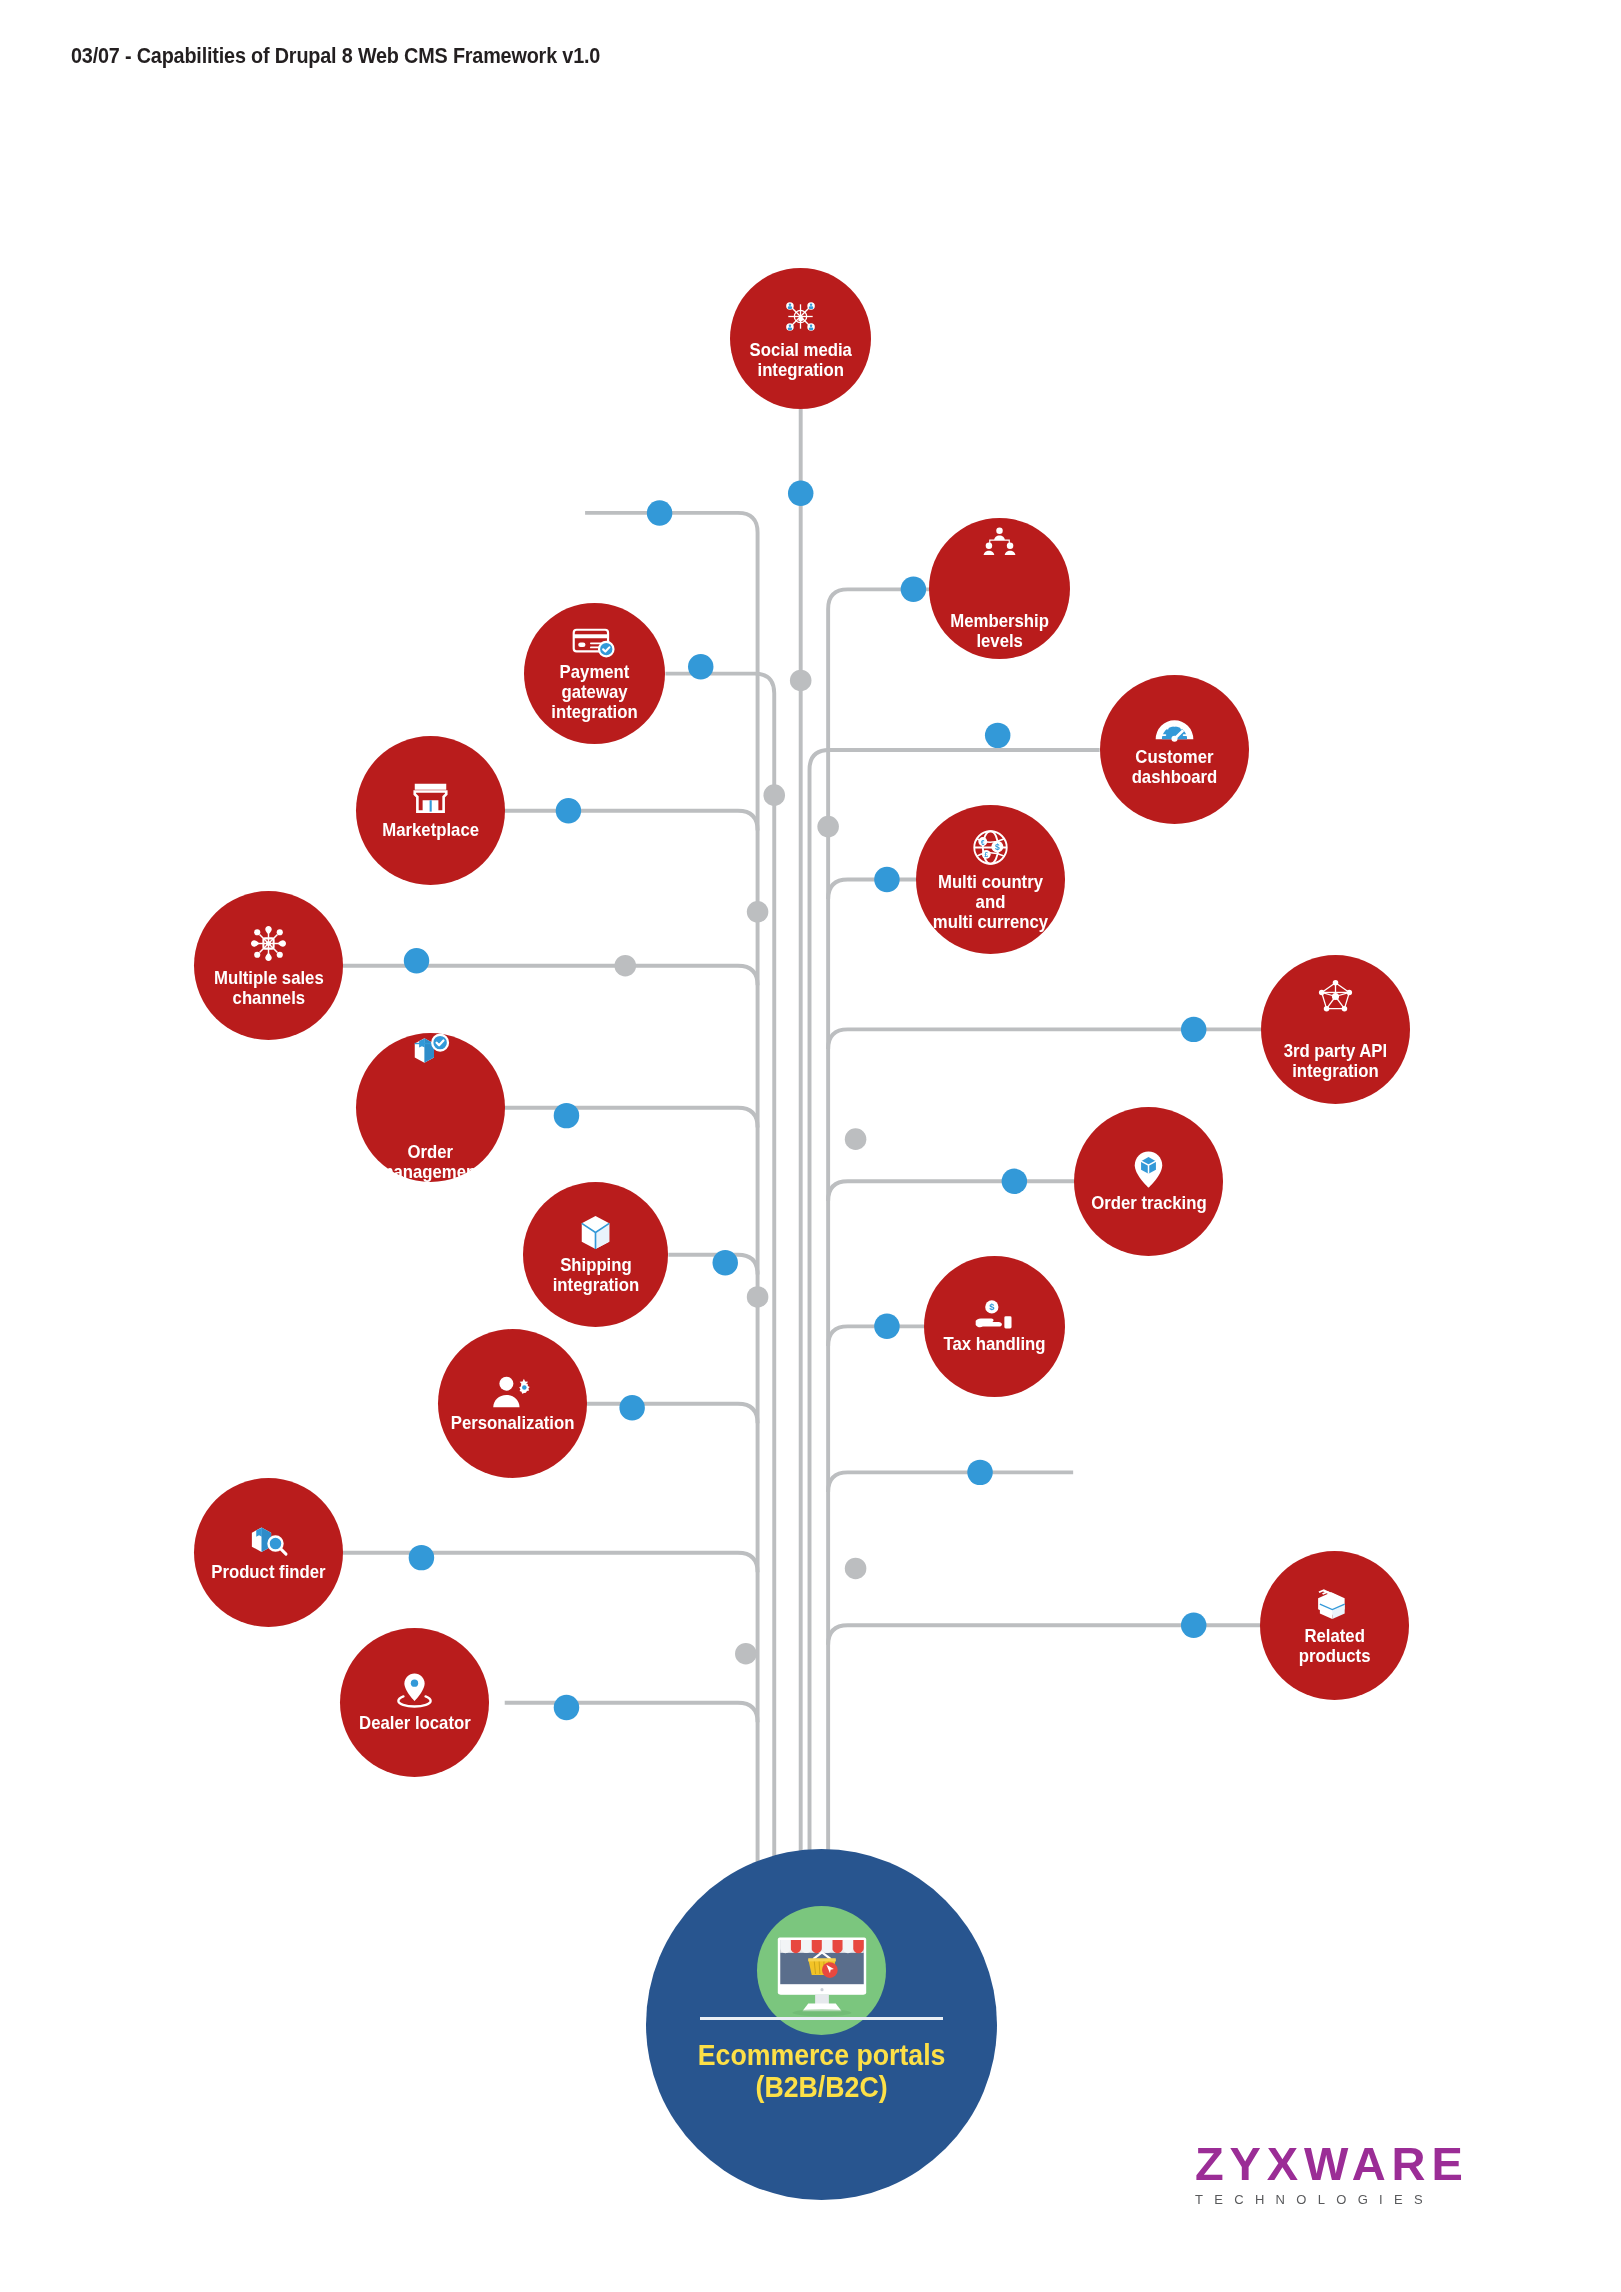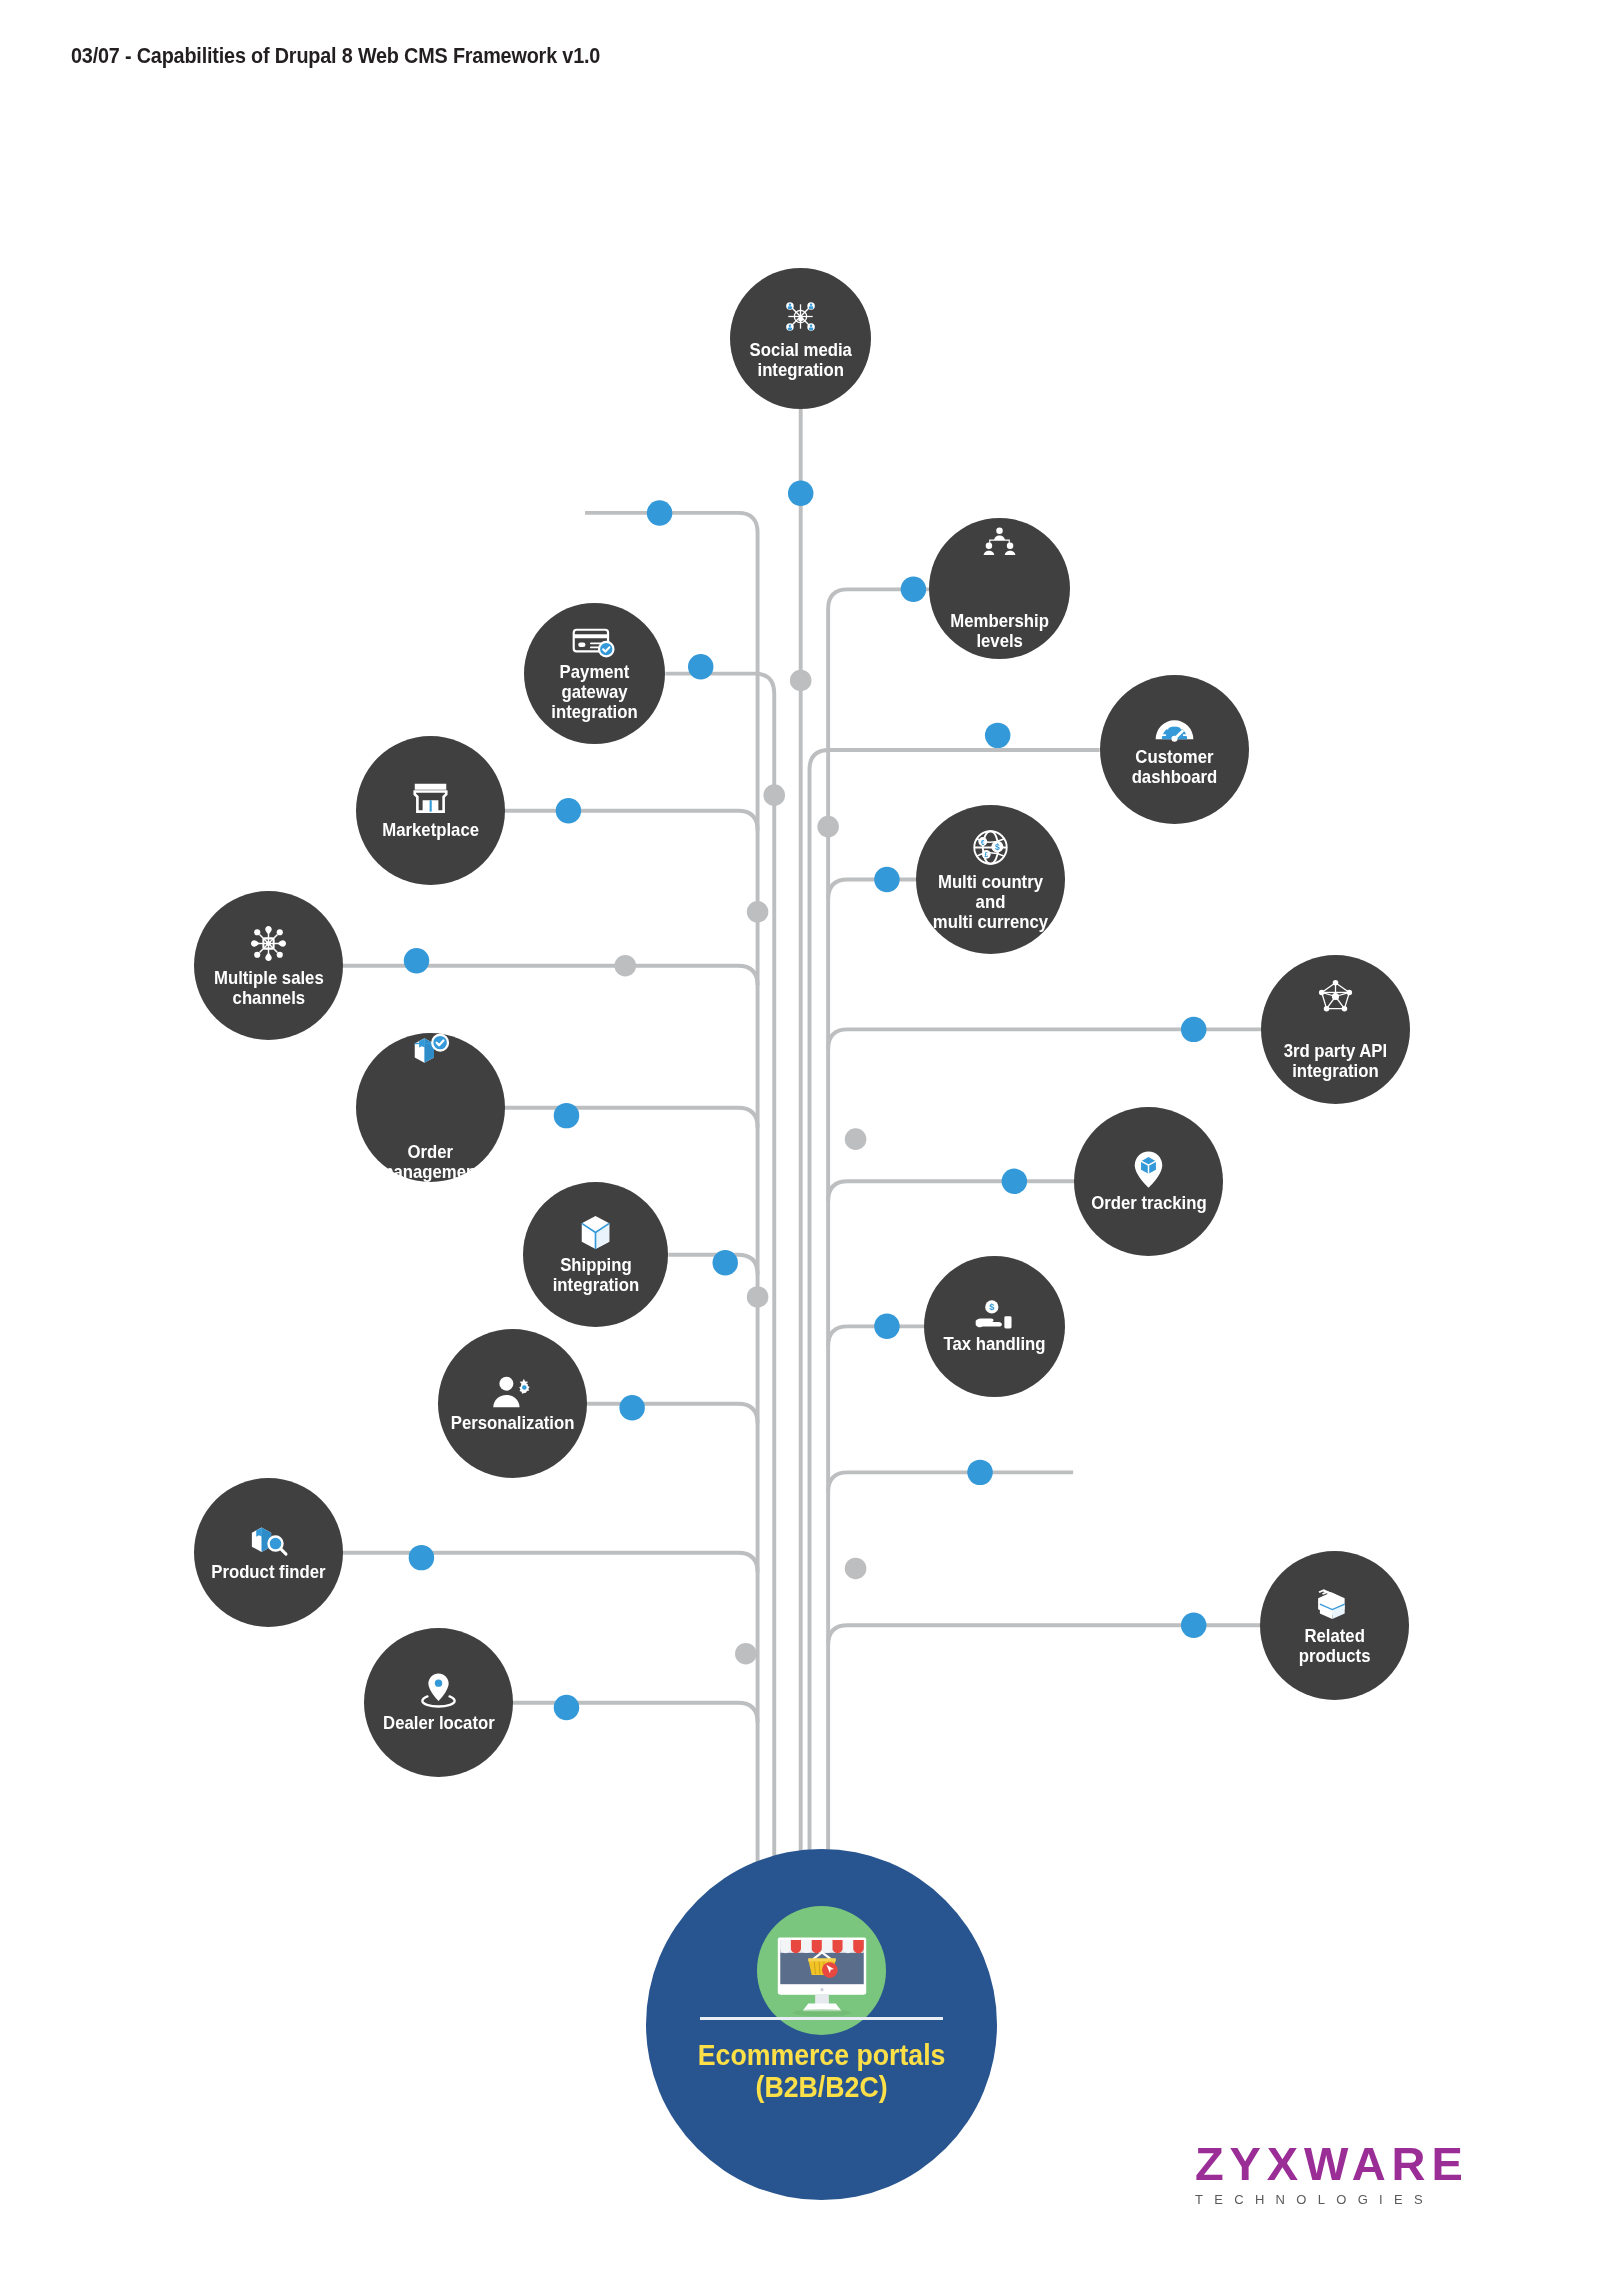--- a/index.html
+++ b/index.html
@@ -31,21 +31,21 @@
   #connectors {
     position: absolute;
     left: 0;
     top: 0;
     width: 1621px;
     height: 2293px;
   }
   .node {
     position: absolute;
     border-radius: 50%;
-    background: #404040;
+    background: #b91c1c;
     box-sizing: border-box;
     display: flex;
     flex-direction: column;
     align-items: center;
     justify-content: center;
     text-align: center;
     color: #ffffff;
   }
   .node .ico {
     display: block;
@@ -513,21 +513,21 @@
         <path d="M33.5 20.7v10.6l-14 6.2V26.9z" fill="#eaf4fb"></path>
         <path d="M5.5 20.7l14 6.2 14-6.2" fill="none" stroke="#3399d8" stroke-width="1.5"></path>
       </svg>
     </span>
     <span class="lbl">
       <span>Related</span><br>
       <span>products</span>
     </span>
   </div>
 
-  <div class="node" style="left:364px; top:1628px; width:149px; height:149px;">
+  <div class="node" style="left:340px; top:1628px; width:149px; height:149px;">
     <span class="ico">
       <svg width="35" height="37" viewBox="0 0 38 40" xmlns="http://www.w3.org/2000/svg">
         <path d="M19 1.5c-6.1 0-11 4.9-11 11 0 8 11 19 11 19s11-11 11-19c0-6.1-4.9-11-11-11z" fill="#fff"></path>
         <circle cx="19" cy="12" r="4" fill="#3399d8"></circle>
         <path d="M7 26.5C3.5 27.8 1.5 29.6 1.5 31.5c0 3.2 7.8 5.8 17.5 5.8s17.5-2.6 17.5-5.8c0-1.9-2-3.7-5.5-5" fill="none" stroke="#fff" stroke-width="2.6" stroke-linecap="round"></path>
       </svg>
     </span>
     <span class="lbl">
       <span>Dealer locator</span>
     </span>

